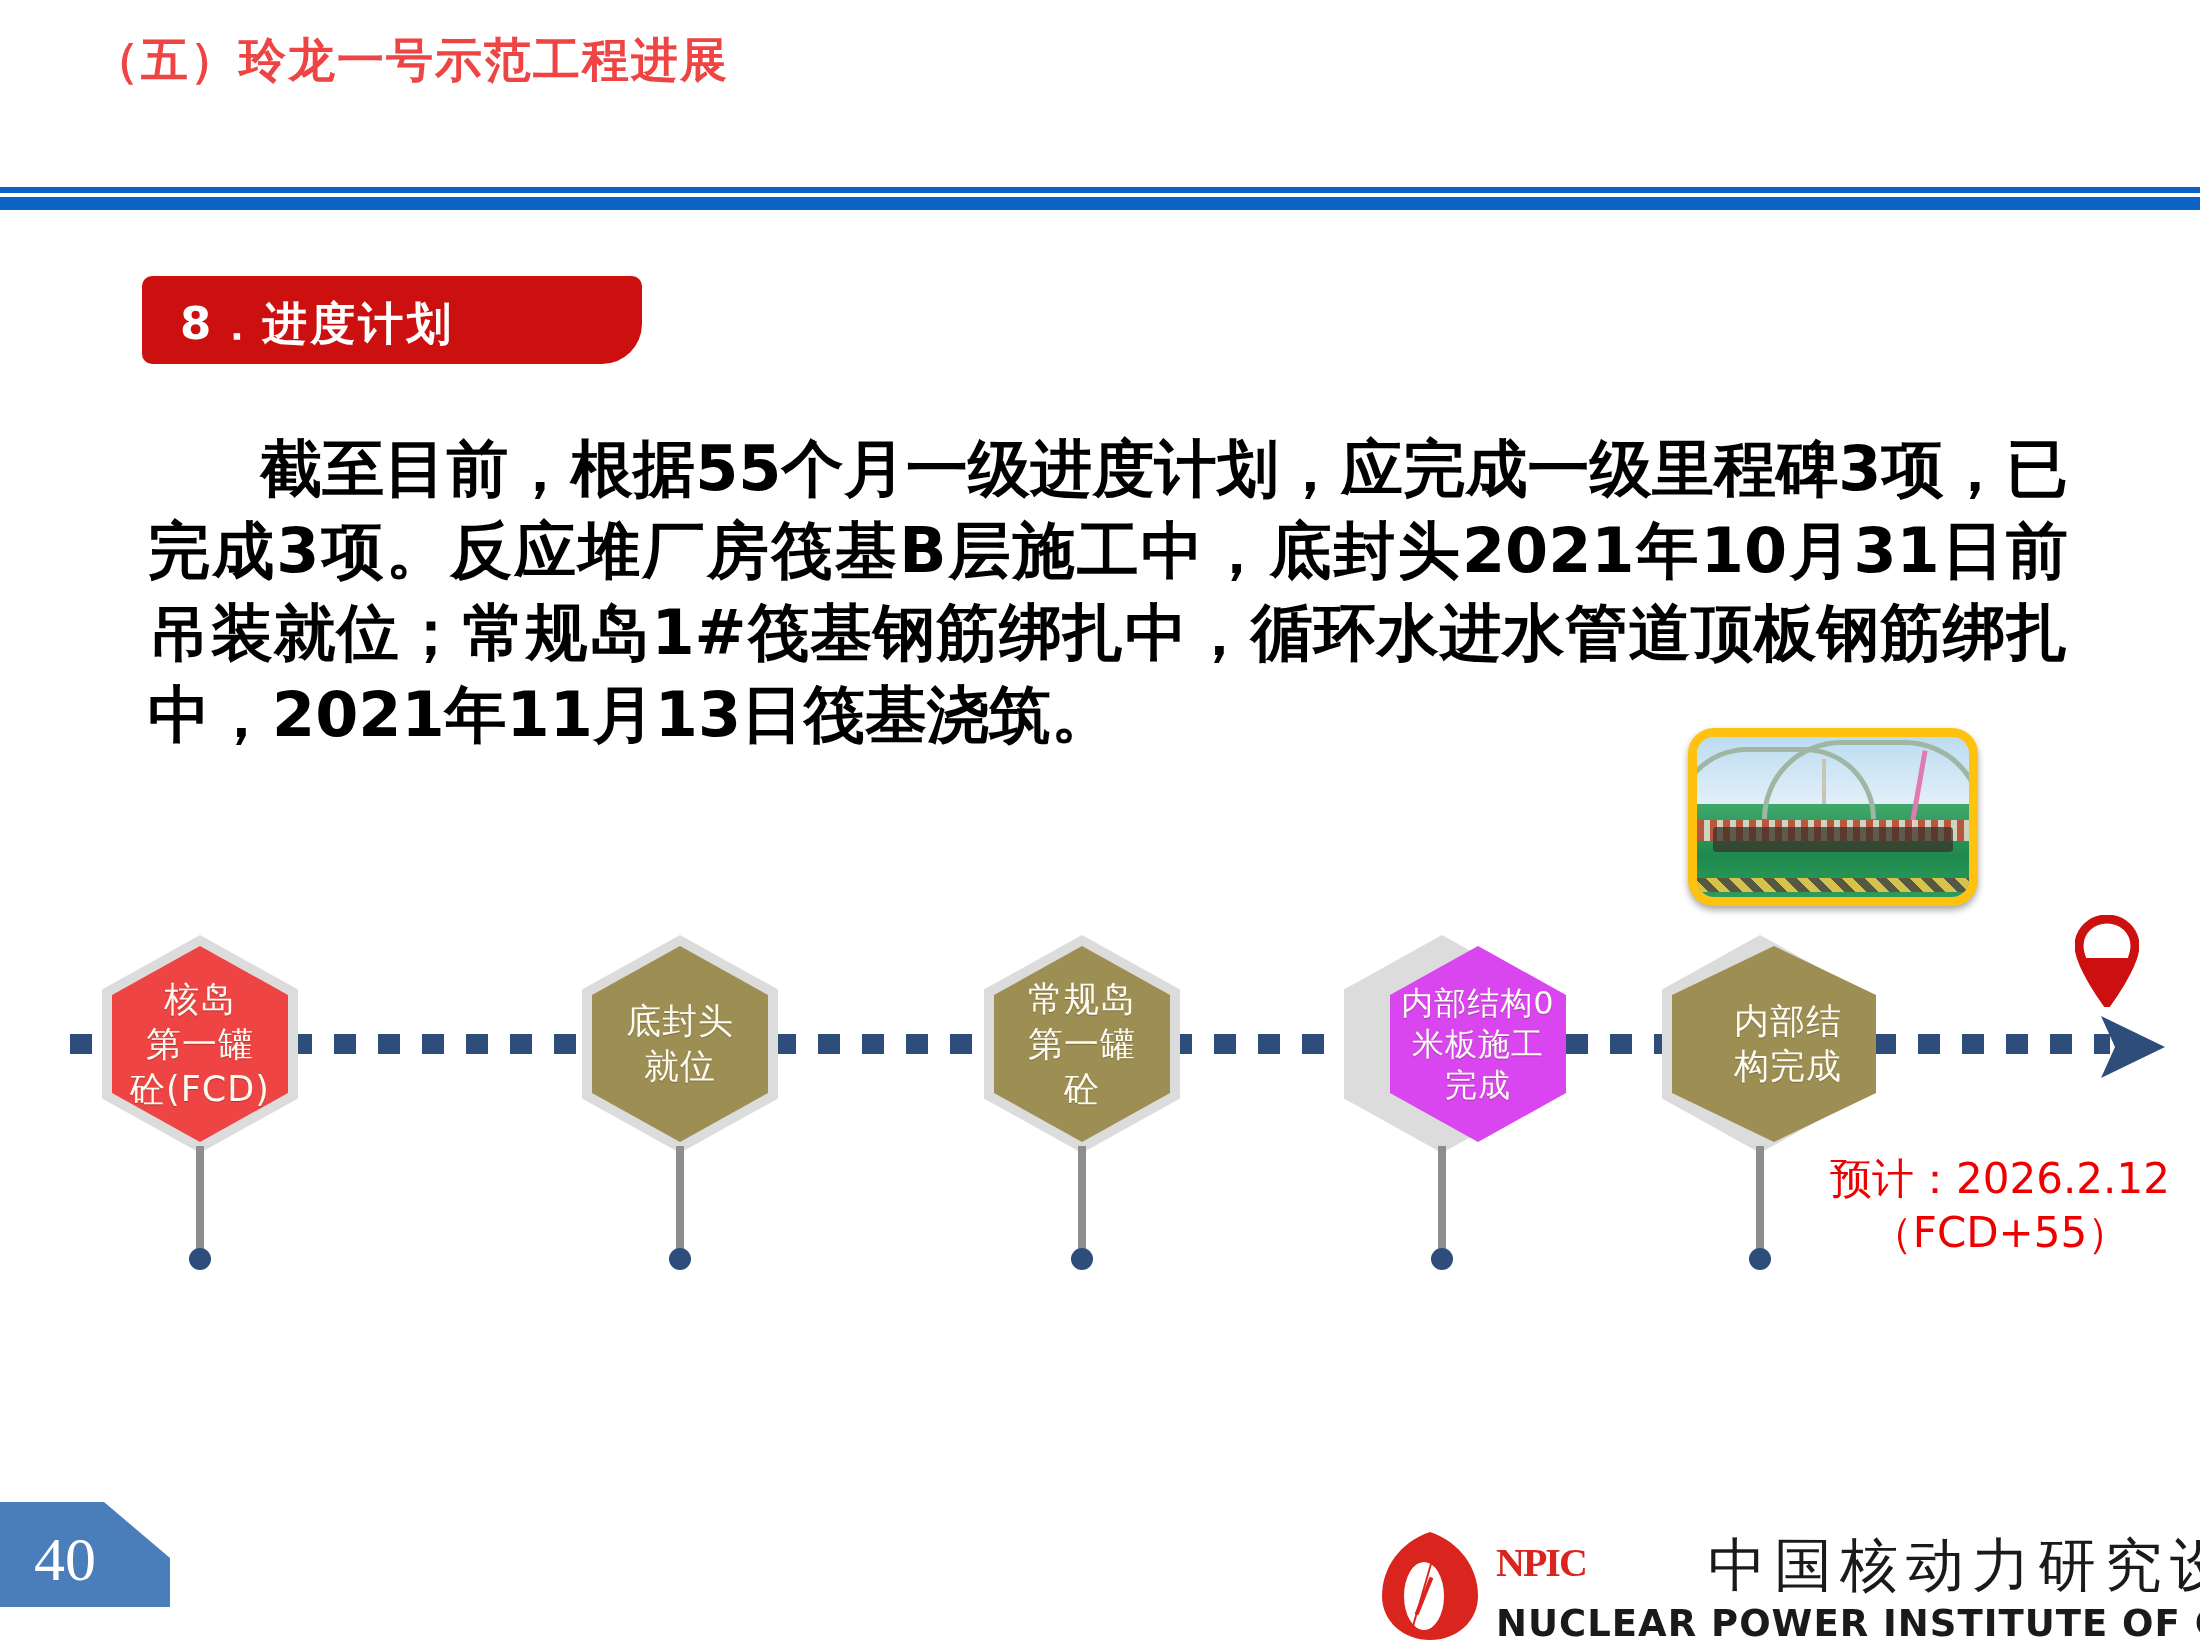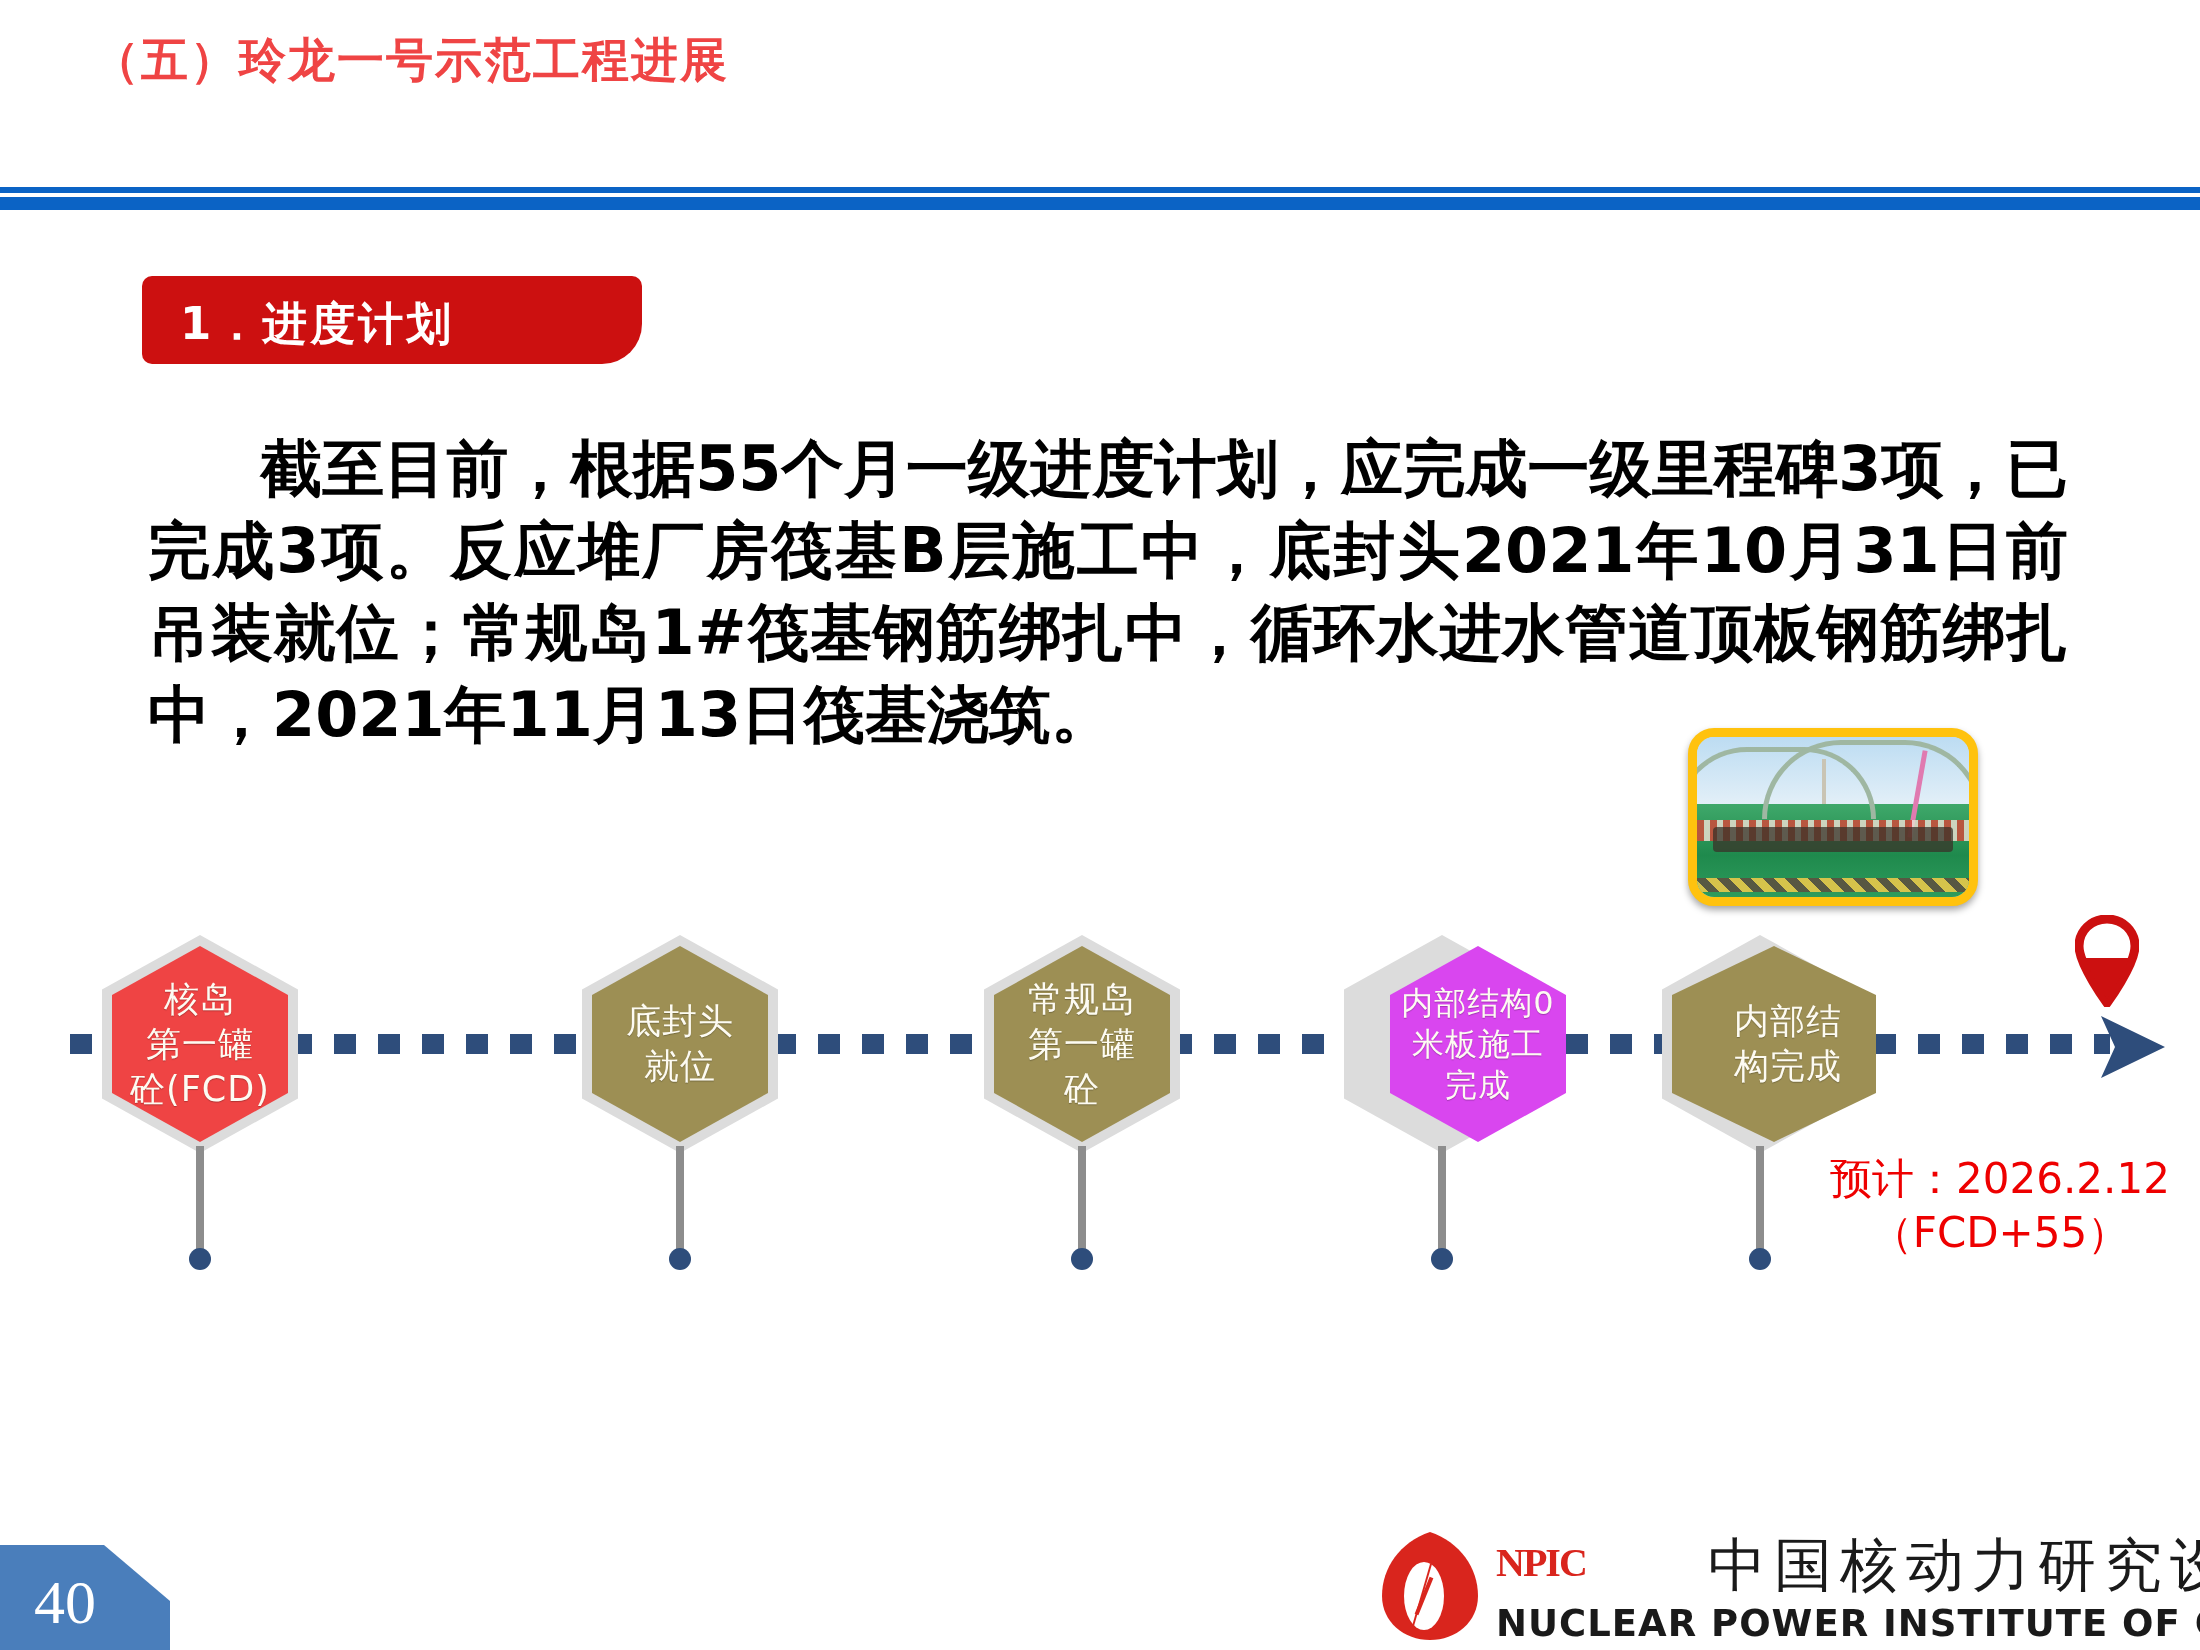--- a/index.html
+++ b/index.html
@@ -109,21 +109,21 @@
   .stem-dot{position:absolute;left:-11px;top:204px;width:22px;height:22px;border-radius:50%;background:#2e4d7b;}
 
   .forecast{
     position:absolute;left:1790px;top:1152px;width:420px;text-align:center;
     font-family:"DejaVu Sans","Liberation Sans",sans-serif;
     font-size:42px;line-height:54px;color:#ee0000;
   }
 
   
   .pagebadge{
-    position:absolute;left:0;top:1545px;width:170px;height:105px;
+    position:absolute;left:0;top:1502px;width:170px;height:105px;
     background:#4a7ebb;
     clip-path:polygon(0 0,104px 0,170px 56px,170px 105px,0 105px);
   }
   .pagebadge span{
     position:absolute;left:34px;top:22px;
     font-family:"Liberation Serif","DejaVu Serif",serif;
     font-size:62px;color:#ffffff;
   }
 
   .npic{position:absolute;left:1378px;top:1524px;width:810px;height:124px;}
@@ -150,21 +150,21 @@
 <body>
 
 <div class="slide">
 
   <div class="hdr-title">（五）玲龙一号示范工程进展</div>
   <div class="hdr-rule-thin"></div>
   <div class="hdr-rule-thick"></div>
 
 
   <div class="sec-badge">
-    <span>1．进度计划</span>
+    <span>8．进度计划</span>
   </div>
 
   <div class="body-text">截至目前，根据55个月一级进度计划，应完成一级里程碑3项，已完成3项。反应堆厂房筏基B层施工中，底封头2021年10月31日前吊装就位；常规岛1#筏基钢筋绑扎中，循环水进水管道顶板钢筋绑扎中，2021年11月13日筏基浇筑。</div>
 
   <div class="photo">
     <div class="sky"></div>
     <div class="ground"></div>
     <div class="boom1"></div>
     <div class="boom2"></div>
     <div class="crane"></div>

